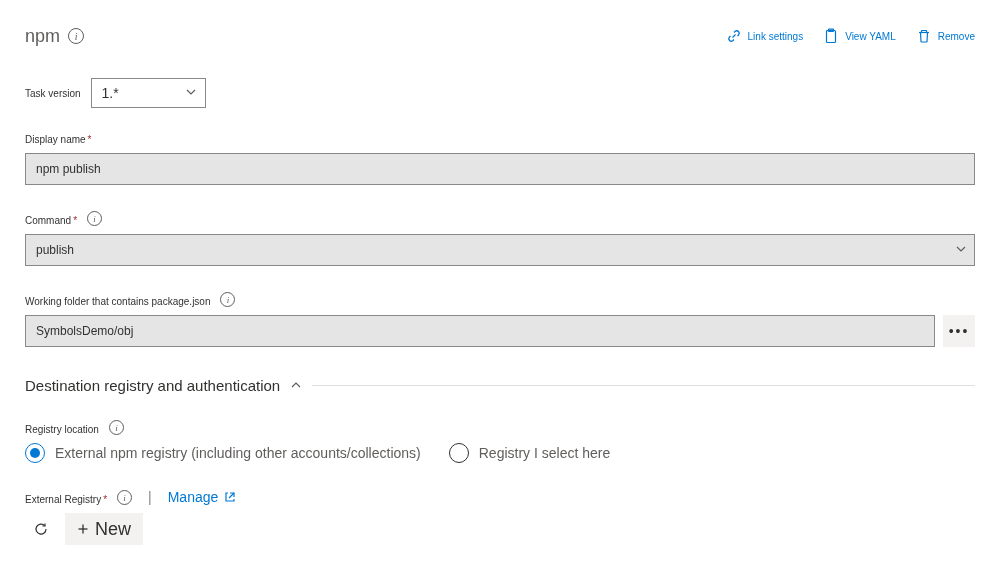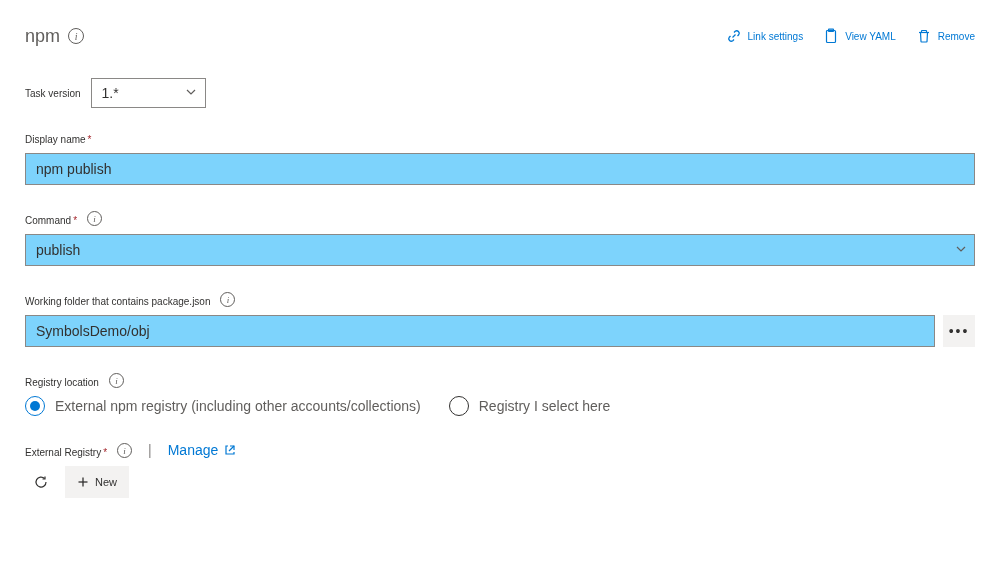--- a/index.html
+++ b/index.html
@@ -37,23 +37,23 @@
   }
   .action svg { width:16px; height:16px; }
   .field-row { margin-top: 26px; }
   .inline-row { display:flex; align-items:center; gap:10px; }
   .label-row { display:flex; align-items:flex-end; gap:10px; margin-bottom:8px; }
   .label { color:#323130; font-size:10px; }
   .req { color:#a4262c; margin-left:2px; }
   input[type=text].text-input, .select-box {
     width:100%; height:32px;
     border:1px solid #8a8886;
-    background:#7dd3fc;
+    background:#e5e5e5;
     padding:0 10px;
-    font-size:14px; font-family:inherit;
+    font-size:12px; font-family:inherit;
     color:#323130;
     outline:none;
   }
   .select-wrap { position:relative; }
   .select-box { padding-right:30px; }
   .select-caret {
     position:absolute; right:8px; top:50%; transform:translateY(-50%);
     pointer-events:none;
   }
   .select-caret svg { width:12px; height:12px; }
@@ -88,21 +88,21 @@
   .ext-reg-row { display:flex; gap:8px; align-items:center; }
   .ext-reg-row .select-wrap { flex:1; }
   .icon-btn {
     width:32px; height:32px; background:#fff; border:none;
     display:inline-flex; align-items:center; justify-content:center;
     cursor:pointer;
   }
   .new-btn {
     height:32px; background:#f3f2f1; border:none;
     display:inline-flex; align-items:center; gap:6px;
-    padding:0 12px; cursor:pointer; color:#323130; font-size:11px;
+    padding:0 12px; cursor:pointer; color:#323130; font-size:18px;
   }
   .manage-sep { color:#8a8886; margin:0 6px; }
   .manage-link { color:#0078d4; cursor:pointer; display:inline-flex; align-items:center; gap:6px; }
   .manage-link svg{ width:12px;height:12px;}
   .caret-up svg, .caret-down svg { width:12px; height:12px; }
 </style>
 </head>
 <body>
 
 <div class="page">
@@ -189,20 +189,29 @@
       <span class="info-icon small">i</span>
     </div>
     <div class="wf-row">
       <input type="text" class="text-input" value="SymbolsDemo/obj" style="">
       <button class="more-btn">
         <span>•••</span>
       </button>
     </div>
   </div>
 
+  <div class="section-header">
+    <span>Destination registry and authentication</span>
+    <span class="caret-up">
+      <svg viewBox="0 0 12 12">
+          <path d="M2 8 L6 4 L10 8" fill="none" stroke="#605e5c" stroke-width="1.2"></path>
+        </svg>
+    </span>
+    <div class="line"></div>
+  </div>
 
   <div class="field-row">
     <div class="label-row">
       <span class="label">Registry location</span>
       <span class="info-icon small">i</span>
     </div>
     <div class="radio-row">
       <div class="radio-item">
         <span class="radio-outer selected">
             <span class="radio-inner"></span>

